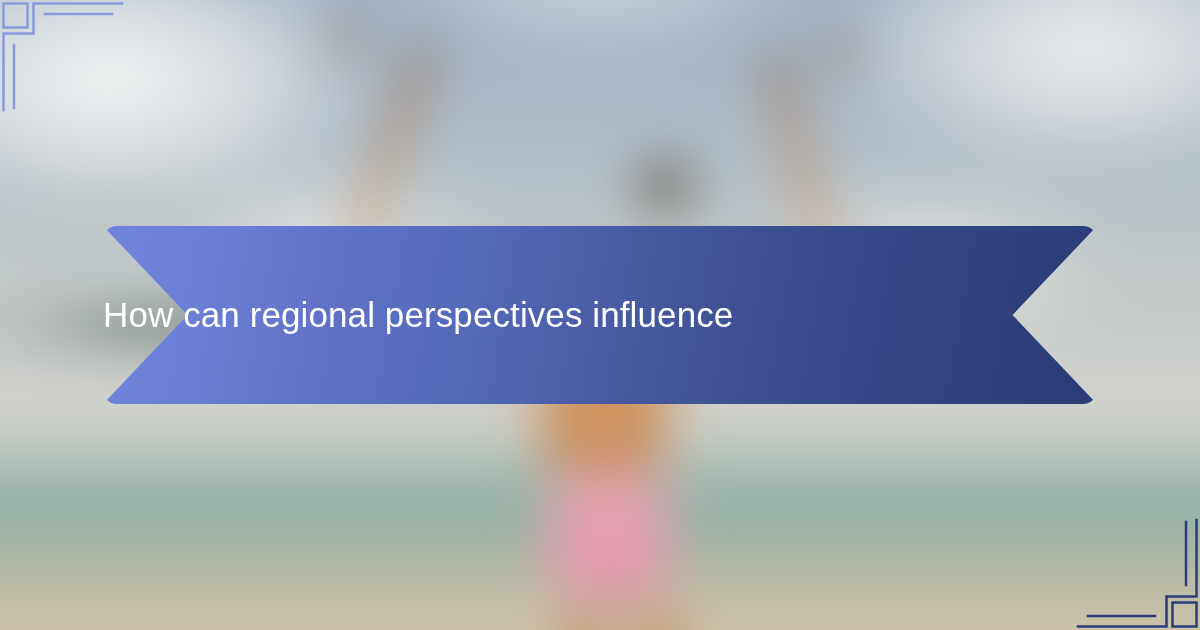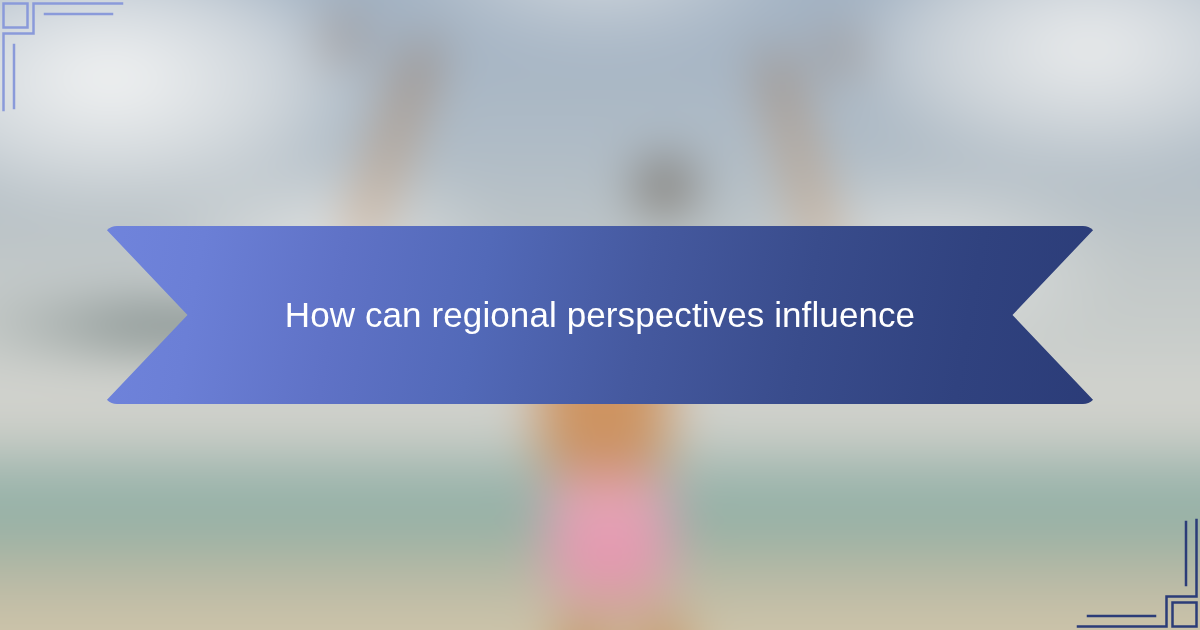--- a/index.html
+++ b/index.html
@@ -198,23 +198,23 @@
       91.5% 50%,
       100% 100%,
       0% 100%,
       8.5% 50%
     );
   }
   .ribbon-text {
     position: absolute;
     inset: 0;
     display: flex;
-    flex-direction: column;
+    flex-direction: row;
     align-items: center;
-    justify-content: center;
+    justify-content: flex-start;
     gap: 12px;
   }
   .ribbon-line {
     color: #ffffff;
     font-size: 35px;
     font-weight: 400;
     line-height: 56px;
     letter-spacing: 0.1px;
     text-align: center;
     white-space: nowrap;

